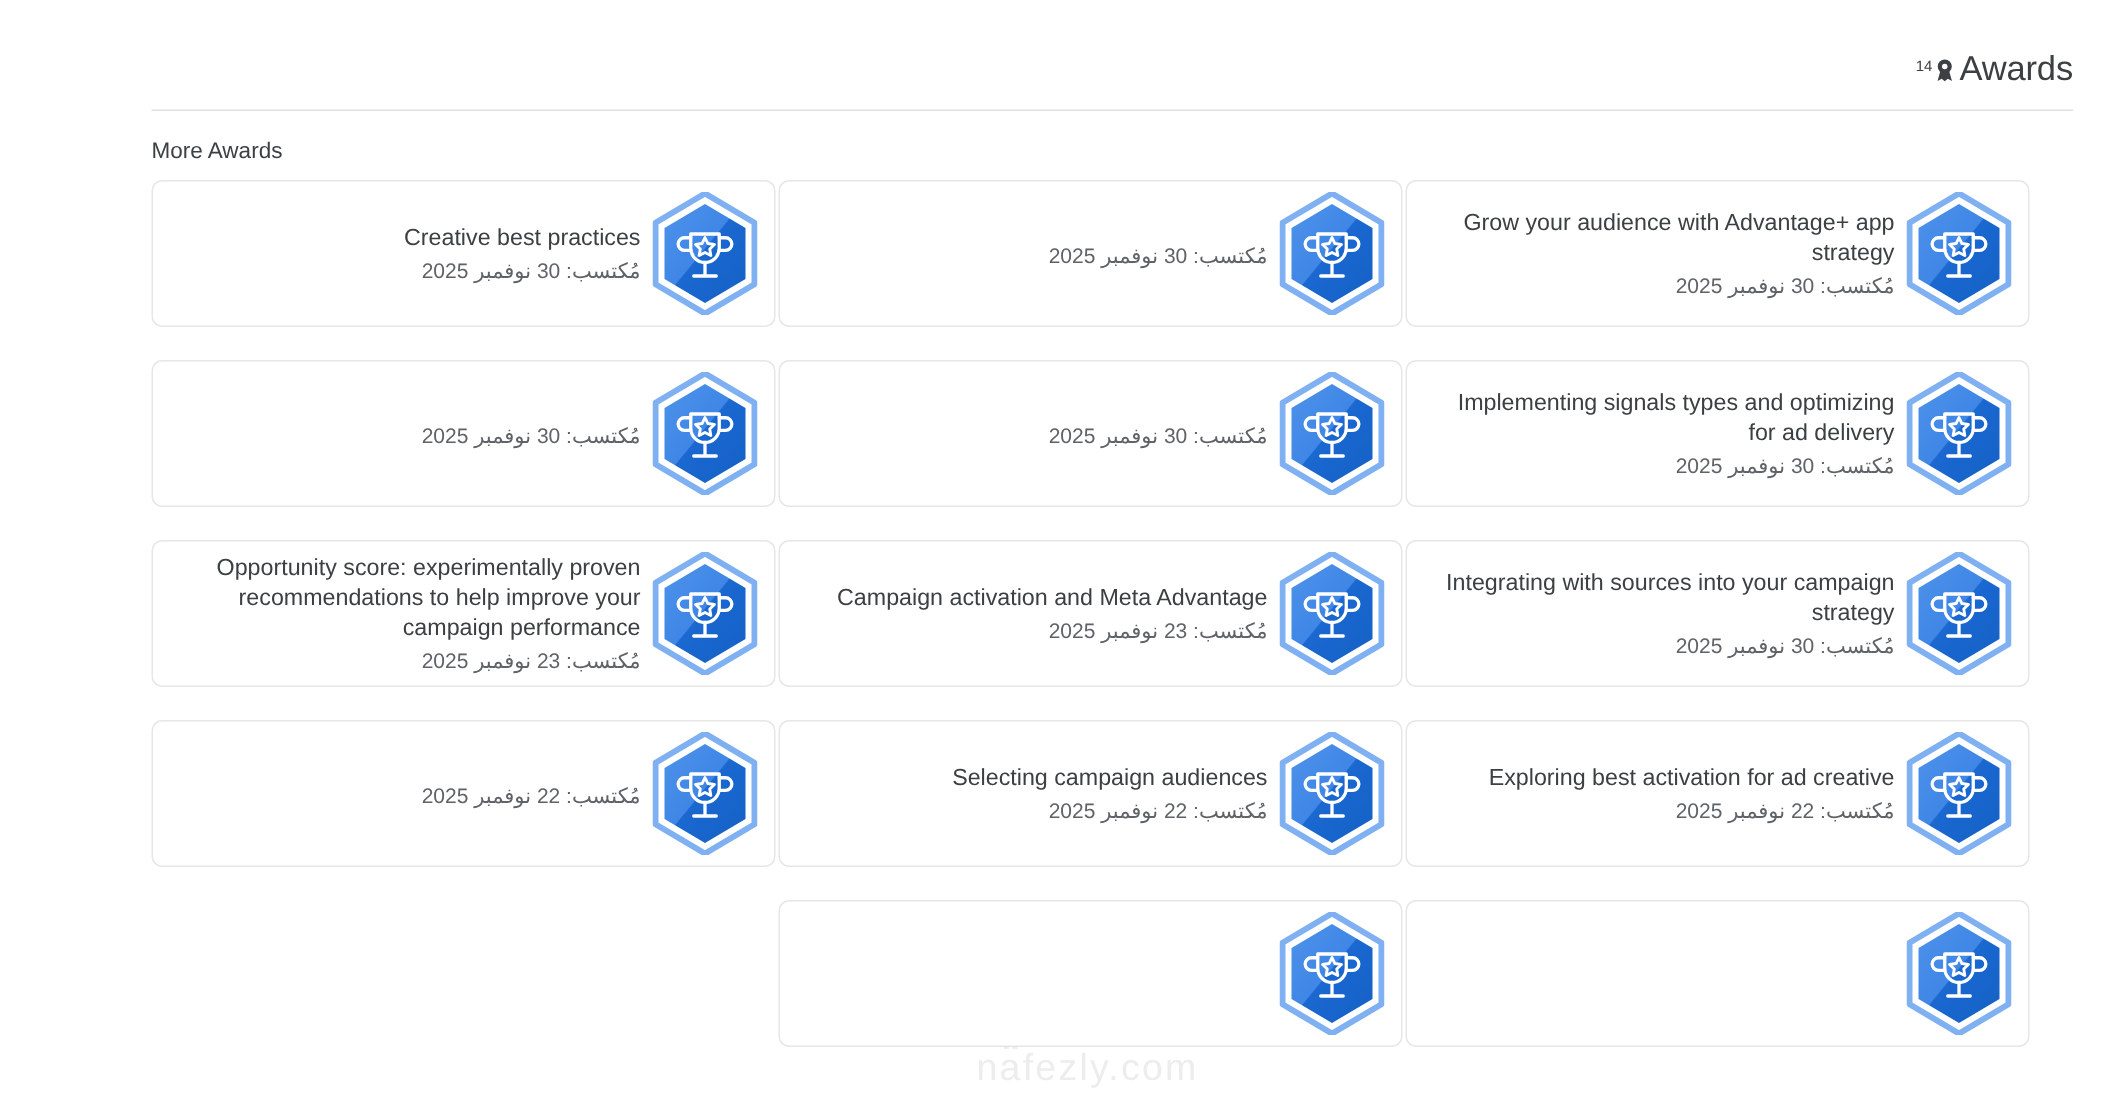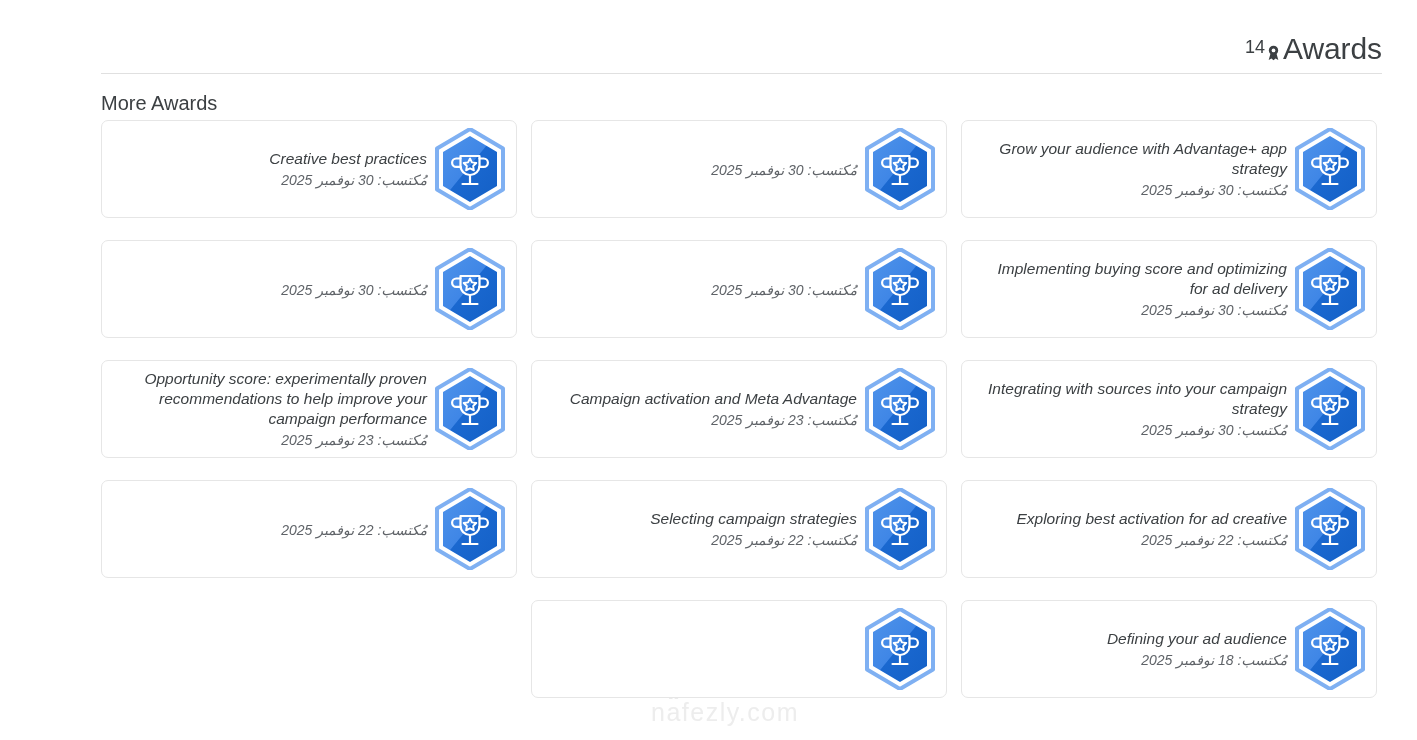--- a/index.html
+++ b/index.html
@@ -60,72 +60,71 @@
   }
   .header-title {
     display: flex;
     align-items: baseline;
     font-size: 23px;
     color: #3c4043;
     font-weight: 400;
     line-height: 1;
   }
   .header-count {
-    font-size: 18px;
+    font-size: 10px;
     color: #3c4043;
     line-height: 1;
     position: relative;
     top: -6px;
   }
   .award-medal-icon {
     display: inline-block;
     width: 17px;
     height: 17px;
     position: relative;
     top: 2px;
     margin: 0 1px 0 0;
   }
   .header-label {
-    font-size: 30px;
+    font-size: 23px;
     color: #3c4043;
     letter-spacing: -0.1px;
   }
 
   .header-rule {
     position: absolute;
     left: 101px;
     top: 73px;
     width: 1281px;
     height: 1px;
     background: #e0e0e0;
     z-index: 2;
   }
 
   
   .section-title {
     position: absolute;
     left: 101px;
     top: 92px;
-    font-size: 20px;
+    font-size: 15px;
     color: #3c4043;
     font-weight: 400;
     z-index: 2;
   }
 
   
   .grid {
     position: absolute;
     left: 101px;
     top: 120px;
     width: 1282px;
     display: flex;
     flex-wrap: wrap;
-    gap: 22px 14px;
+    gap: 22px 2px;
     z-index: 1;
-    font-style: italic;
   }
 
   .award-card {
     width: 416px;
     height: 98px;
     background: #ffffff;
     border: 1px solid #e6e6e6;
     border-radius: 7px;
     display: flex;
     flex-direction: row;
@@ -333,21 +332,21 @@
     <path d="M44.5,30.5 h4.2 a4.2,4.2 0 0 1 0,8.4 h-4.2"></path>
     <path d="M35,47 v8"></path>
     <path d="M27.5,56 h15"></path>
   </g>
   <path d="M35,30.4 l1.95,3.95 4.35,0.63 -3.15,3.07 0.74,4.33 -3.89,-2.05 -3.89,2.05 0.74,-4.33 -3.15,-3.07 4.35,-0.63 Z" fill="none" stroke="#ffffff" stroke-width="1.9" stroke-linejoin="round"></path>
 </svg>
         </div>
       </div>
       <div class="award-card">
         <div class="card-text">
-          <div class="card-title">Implementing buying score and optimizing for ad delivery</div>
+          <div class="card-title">Implementing signals types and optimizing for ad delivery</div>
           <div class="card-date">مُكتسب: 30 نوفمبر 2025</div>
         </div>
         <div class="badge">
 <svg viewBox="0 0 70 82" aria-hidden="true">
   <defs>
     <linearGradient id="gInner" x1="0" y1="0" x2="1" y2="1">
       <stop offset="0%" stop-color="#4e93ea"></stop>
       <stop offset="47%" stop-color="#3f86e6"></stop>
       <stop offset="48%" stop-color="#1a68d0"></stop>
       <stop offset="100%" stop-color="#1460c6"></stop>
@@ -472,21 +471,21 @@
     <path d="M44.5,30.5 h4.2 a4.2,4.2 0 0 1 0,8.4 h-4.2"></path>
     <path d="M35,47 v8"></path>
     <path d="M27.5,56 h15"></path>
   </g>
   <path d="M35,30.4 l1.95,3.95 4.35,0.63 -3.15,3.07 0.74,4.33 -3.89,-2.05 -3.89,2.05 0.74,-4.33 -3.15,-3.07 4.35,-0.63 Z" fill="none" stroke="#ffffff" stroke-width="1.9" stroke-linejoin="round"></path>
 </svg>
         </div>
       </div>
       <div class="award-card">
         <div class="card-text">
-          <div class="card-title">Selecting campaign strategies</div>
+          <div class="card-title">Selecting campaign audiences</div>
           <div class="card-date">مُكتسب: 22 نوفمبر 2025</div>
         </div>
         <div class="badge">
 <svg viewBox="0 0 70 82" aria-hidden="true">
   <defs>
     <linearGradient id="gInner" x1="0" y1="0" x2="1" y2="1">
       <stop offset="0%" stop-color="#4e93ea"></stop>
       <stop offset="47%" stop-color="#3f86e6"></stop>
       <stop offset="48%" stop-color="#1a68d0"></stop>
       <stop offset="100%" stop-color="#1460c6"></stop>
@@ -552,24 +551,20 @@
     <path d="M25.5,30.5 h-4.2 a4.2,4.2 0 0 0 0,8.4 h4.2"></path>
     <path d="M44.5,30.5 h4.2 a4.2,4.2 0 0 1 0,8.4 h-4.2"></path>
     <path d="M35,47 v8"></path>
     <path d="M27.5,56 h15"></path>
   </g>
   <path d="M35,30.4 l1.95,3.95 4.35,0.63 -3.15,3.07 0.74,4.33 -3.89,-2.05 -3.89,2.05 0.74,-4.33 -3.15,-3.07 4.35,-0.63 Z" fill="none" stroke="#ffffff" stroke-width="1.9" stroke-linejoin="round"></path>
 </svg>
         </div>
       </div>
       <div class="award-card">
-        <div class="card-text">
-          <div class="card-title">Defining your ad audience</div>
-          <div class="card-date">مُكتسب: 18 نوفمبر 2025</div>
-        </div>
         <div class="badge">
 <svg viewBox="0 0 70 82" aria-hidden="true">
   <defs>
     <linearGradient id="gInner" x1="0" y1="0" x2="1" y2="1">
       <stop offset="0%" stop-color="#4e93ea"></stop>
       <stop offset="47%" stop-color="#3f86e6"></stop>
       <stop offset="48%" stop-color="#1a68d0"></stop>
       <stop offset="100%" stop-color="#1460c6"></stop>
     </linearGradient>
   </defs>

